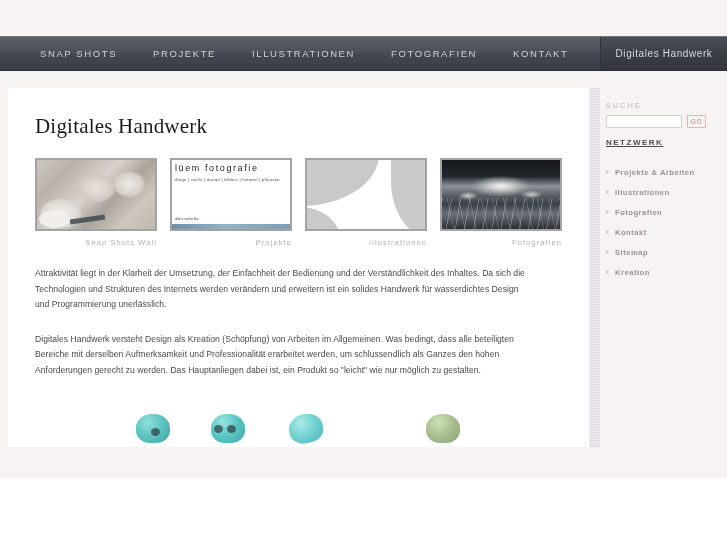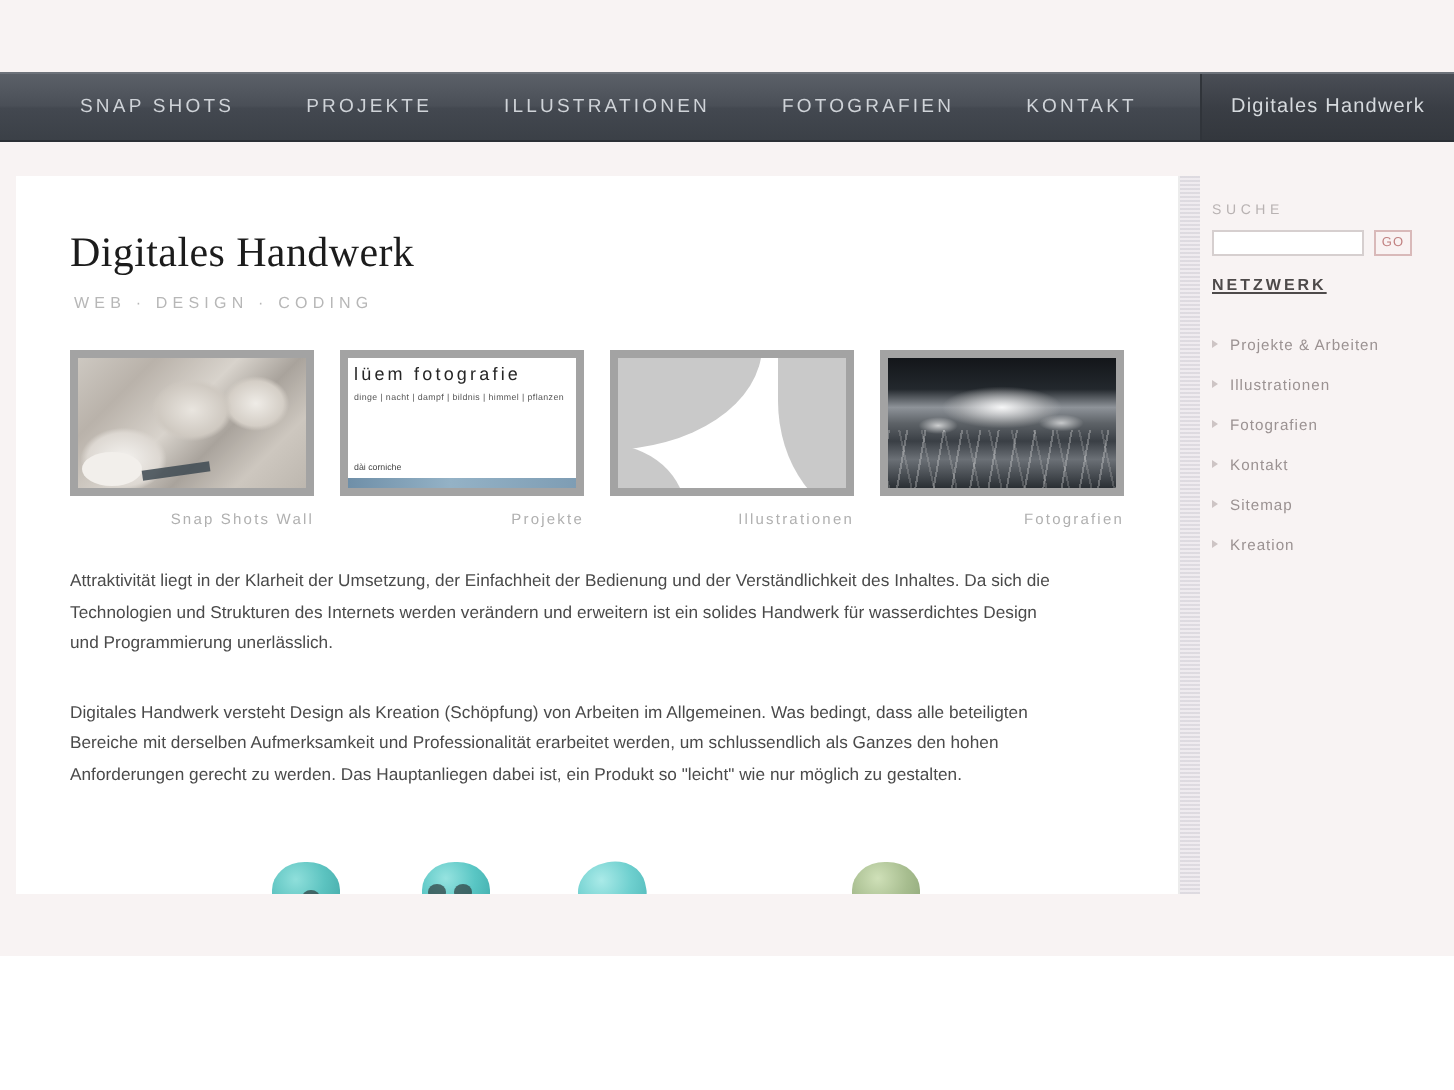--- a/index.html
+++ b/index.html
@@ -131,21 +131,21 @@
   
   .thumbs {
     margin-top: 19px;
     display: flex;
     gap: 13px;
   }
   .thumb { width: 122px; }
   .thumb-img {
     width: 122px;
     height: 73px;
-    border: 4px solid #a3a3a3;
+    border: 2px solid #a3a3a3;
     overflow: hidden;
     position: relative;
     cursor: pointer;
     background: #fff;
   }
   .thumb-cap {
     margin-top: 7px;
     text-align: right;
     font-size: 7.5px;
     letter-spacing: 1.1px;
@@ -353,20 +353,21 @@
 
   .sb-list { list-style: none; margin: 20px 0 0 0; padding: 0; }
   .sb-list li {
     font-size: 7.6px;
     letter-spacing: 0.5px;
     color: #9b9292;
     padding: 0 0 0 9px;
     margin-bottom: 11px;
     position: relative;
     cursor: pointer;
+    font-weight: bold;
   }
   .sb-list li::before {
     content: "";
     position: absolute;
     left: 0; top: 2px;
     border-left: 3px solid #cdc4c4;
     border-top: 2.5px solid transparent;
     border-bottom: 2.5px solid transparent;
   }
 
@@ -406,21 +407,20 @@
   </div>
 
   <div class="band-under"></div>
 
   <div class="page-body">
 
     <div class="content">
       <div class="content-inner">
 
         <h1 class="page-title">Digitales Handwerk</h1>
-        <div class="subtitle">WEB · DESIGN · CODING</div>
 
         <div class="thumbs">
 
           <div class="thumb">
             <div class="thumb-img t1"></div>
             <div class="thumb-cap">Snap Shots Wall</div>
           </div>
 
           <div class="thumb">
             <div class="thumb-img t2">

